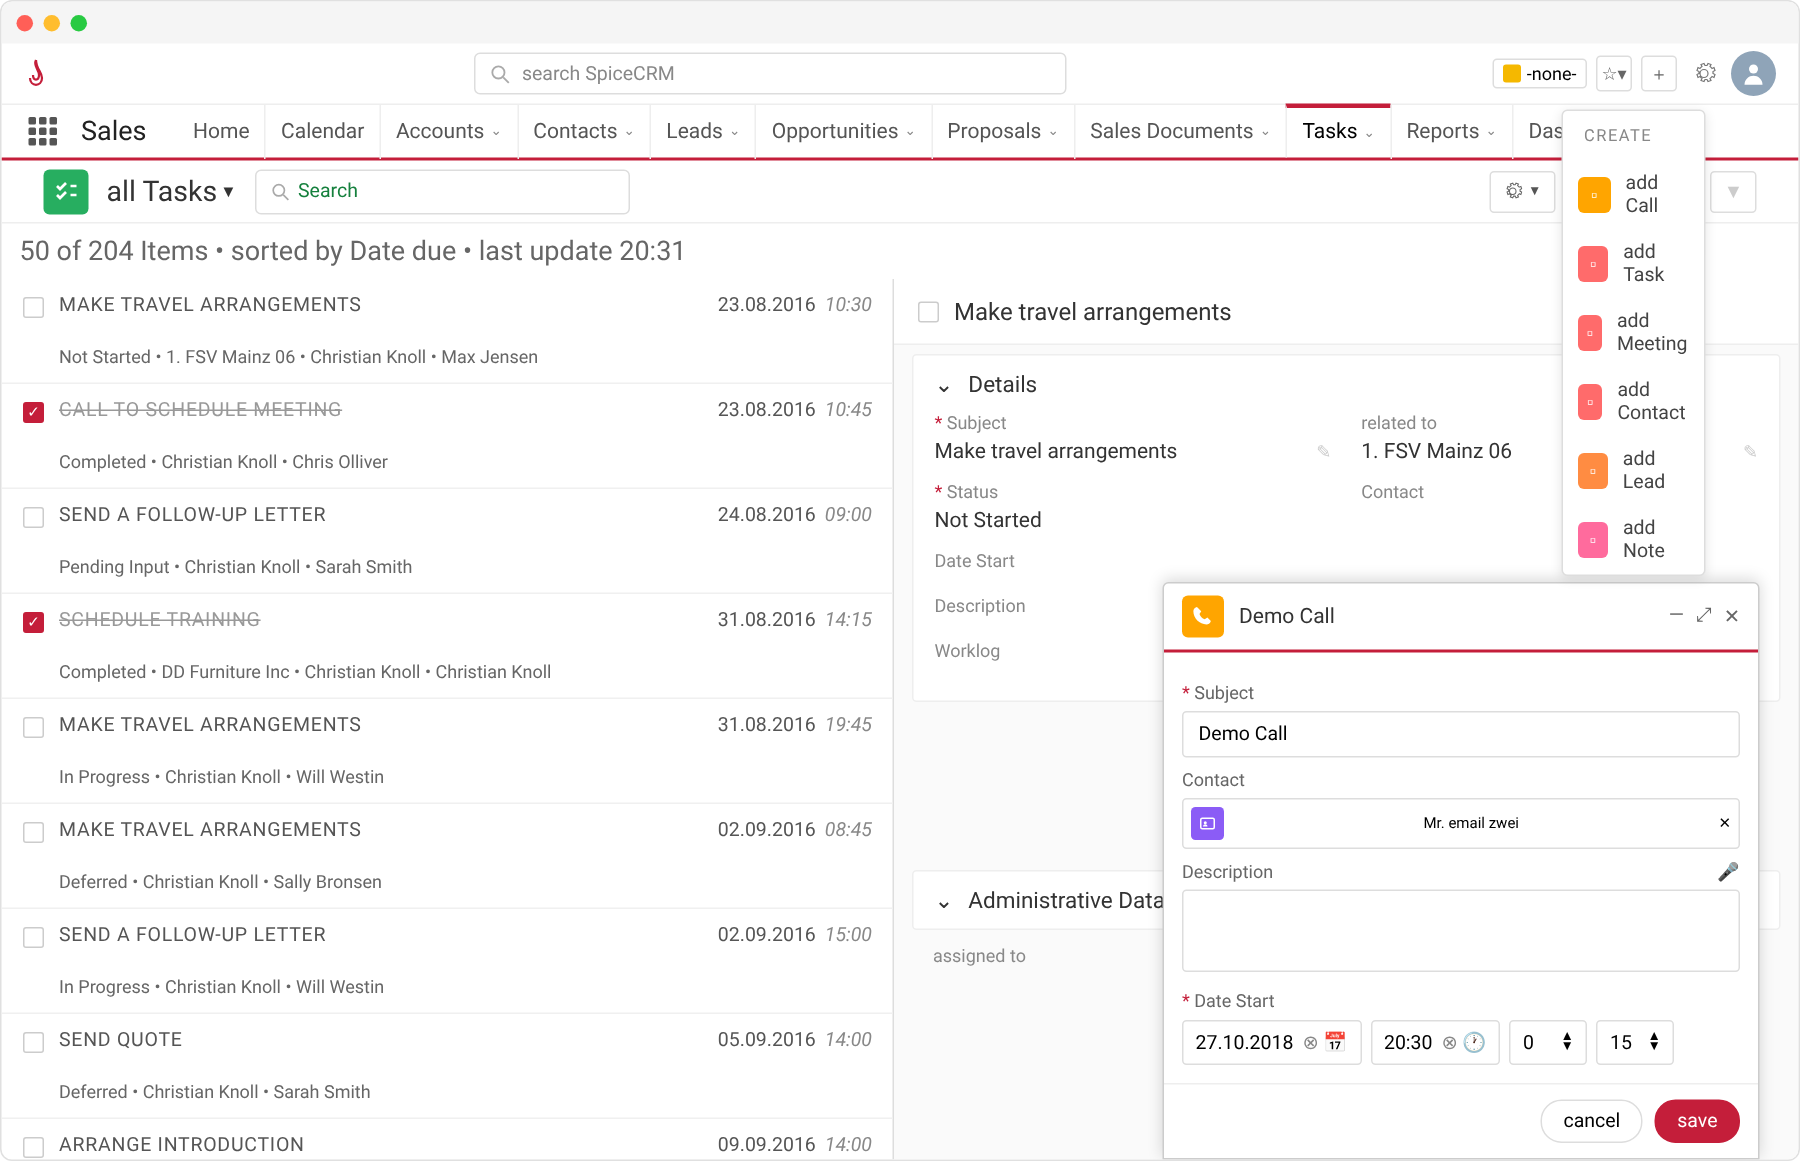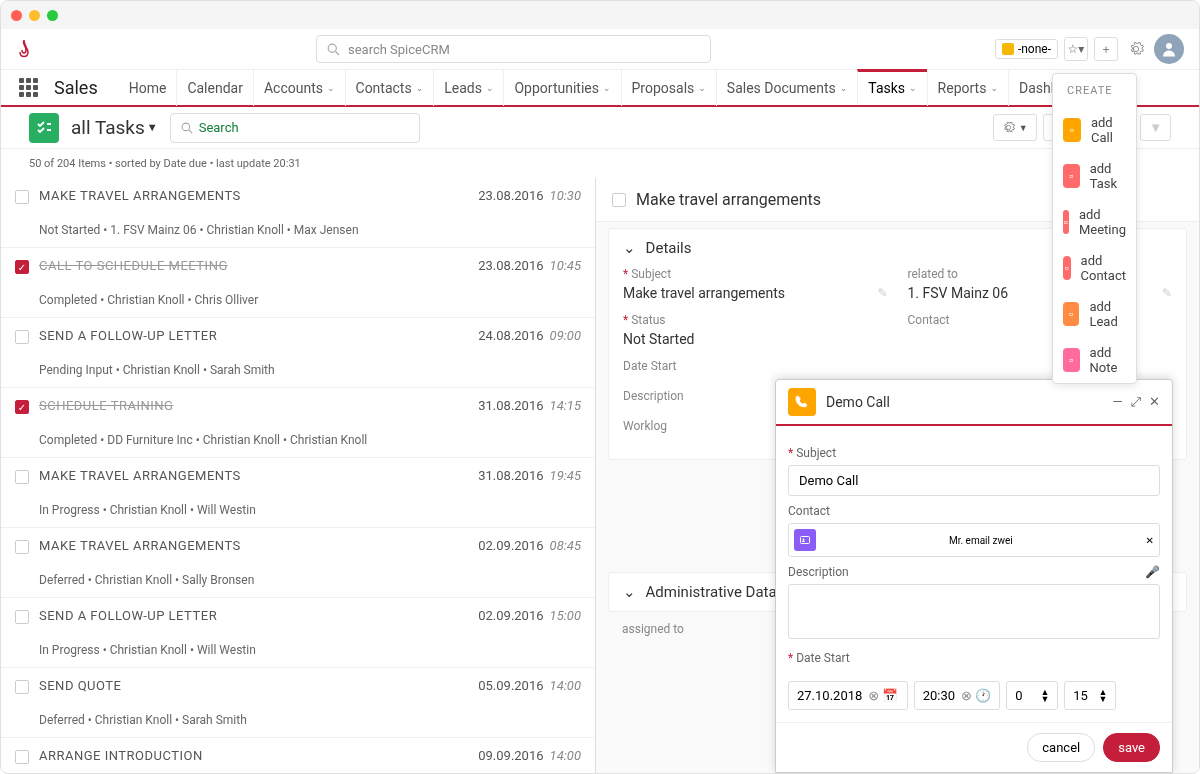--- a/index.html
+++ b/index.html
@@ -23,21 +23,21 @@
 .nav-item{padding:0 10px;height:36px;display:flex;align-items:center;gap:4px;cursor:pointer}
 .nav-item.sep{border-left:1px solid #eee}
 .nav-item.active{border-top:3px solid #c41e3a;color:#000;margin-top:-2px}
 .chev{font-size:9px;color:#888}
 .subhead{height:42px;border-bottom:1px solid #eee;display:flex;align-items:center;padding:0 28px;gap:12px}
 .task-icon{width:30px;height:30px;background:#27ae60;border-radius:4px;display:flex;align-items:center;justify-content:center;color:#fff;font-size:14px}
 .subtitle{font-size:19px;color:#333;display:flex;align-items:center;gap:2px}
 .search2{width:250px;border:1px solid #ddd;border-radius:4px;height:30px;display:flex;align-items:center;padding:0 10px;color:#15803d;font-size:13px;gap:6px}
 .rt-actions{margin-left:auto;display:flex;gap:6px}
 .rt-btn{border:1px solid #ddd;border-radius:3px;padding:5px 8px;font-size:13px;color:#555;cursor:pointer;display:flex;align-items:center;gap:4px}
-.meta-line{padding:8px 28px;font-size:11px;color:#666}
+.meta-line{padding:8px 12px;font-size:18px;color:#666}
 .content{flex:1;display:flex;overflow:hidden}
 .list-pane{flex:0 0 595px;border-right:1px solid #ddd;overflow-y:auto}
 .task-row{padding:10px 14px;border-bottom:1px solid #f0f0f0;display:flex;align-items:flex-start;gap:10px}
 .cb{width:14px;height:14px;border:1px solid #ccc;border-radius:2px;margin-top:2px;flex-shrink:0;display:flex;align-items:center;justify-content:center}
 .cb.checked{background:#c41e3a;border-color:#c41e3a;color:#fff;font-size:10px}
 .task-body{flex:1}
 .task-title{font-size:13px;letter-spacing:.5px;color:#555;text-transform:uppercase}
 .task-title.done{text-decoration:line-through;color:#999}
 .task-sub{font-size:12px;color:#666;margin-top:20px}
 .task-dates{text-align:right;font-size:13px;color:#555;white-space:nowrap}
@@ -48,36 +48,36 @@
 .detail-title{font-size:16px;color:#333}
 .acc{margin:6px 12px;background:#fff;border:1px solid #eee;border-radius:3px}
 .acc-head{padding:10px 14px;display:flex;align-items:center;gap:10px;font-size:15px;color:#333}
 .acc-body{padding:0 14px 10px}
 .field-row{display:flex;gap:20px;margin-bottom:12px}
 .field{flex:1}
 .field-label{font-size:12px;color:#888;margin-bottom:4px}
 .req{color:#c41e3a}
 .field-val{font-size:14px;color:#333;display:flex;justify-content:space-between;align-items:center}
 .pencil{color:#ccc;font-size:12px}
-.create-menu{position:absolute;top:72px;right:62px;width:85px;background:#fff;border:1px solid #ddd;border-radius:4px;box-shadow:0 2px 8px rgba(0,0,0,.1);z-index:100}
+.create-menu{position:absolute;top:72px;right:62px;width:96px;background:#fff;border:1px solid #ddd;border-radius:4px;box-shadow:0 2px 8px rgba(0,0,0,.1);z-index:100}
 .create-head{padding:10px 14px;font-size:11px;letter-spacing:1px;color:#888}
 .create-item{padding:8px 10px;display:flex;align-items:center;gap:10px;font-size:13px;color:#444;cursor:pointer}
 .ci-icon{width:24px;height:24px;border-radius:4px;display:flex;align-items:center;justify-content:center;color:#fff;font-size:12px}
 .modal{position:absolute;bottom:0;right:26px;width:398px;background:#fff;border:1px solid #ccc;border-radius:4px 4px 0 0;box-shadow:0 -2px 10px rgba(0,0,0,.15);z-index:50}
 .modal-head{padding:8px 12px;border-bottom:2px solid #c41e3a;display:flex;align-items:center;gap:10px}
 .modal-icon{width:28px;height:28px;background:#ffa500;border-radius:4px;display:flex;align-items:center;justify-content:center;color:#fff}
 .modal-title{font-size:14px;color:#333;flex:1}
 .modal-ctrls{display:flex;gap:8px;color:#666;font-size:13px}
 .modal-body{padding:12px}
 .m-label{font-size:12px;color:#666;margin-bottom:5px;margin-top:8px}
 .m-input{width:100%;border:1px solid #ddd;border-radius:3px;padding:7px 10px;font-size:13px}
 .contact-chip{border:1px solid #ddd;border-radius:3px;padding:5px;display:flex;align-items:center;gap:8px;font-size:10px}
 .chip-icon{width:22px;height:22px;background:#8b5cf6;border-radius:3px;display:flex;align-items:center;justify-content:center;color:#fff;font-size:10px}
 .textarea{width:100%;border:1px solid #ddd;border-radius:3px;height:55px;resize:none}
-.date-row{display:flex;gap:6px;margin-top:16px}
+.date-row{display:flex;gap:6px;margin-top:6px}
 .date-in{border:1px solid #ddd;border-radius:3px;padding:6px 8px;font-size:13px;display:flex;align-items:center;gap:6px}
 .num-in{border:1px solid #ddd;border-radius:3px;padding:6px 8px;font-size:13px;width:52px;display:flex;align-items:center;justify-content:space-between}
 .modal-foot{border-top:1px solid #eee;padding:10px 12px;display:flex;justify-content:flex-end;gap:8px}
 .btn{border:1px solid #ddd;border-radius:14px;padding:6px 14px;font-size:13px;cursor:pointer}
 .btn.save{background:#c41e3a;color:#fff;border-color:#c41e3a}
 svg{display:block}
 </style>
 </head>
 <body>
 

